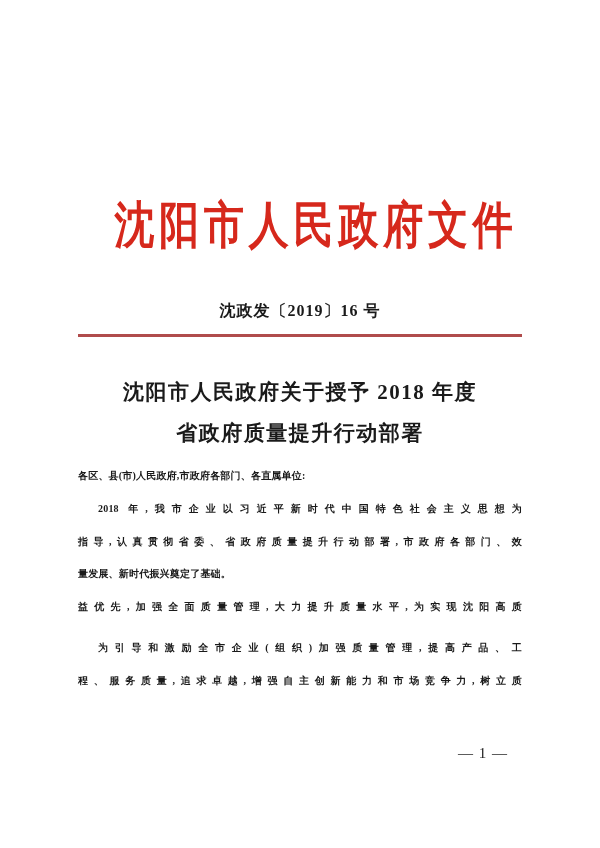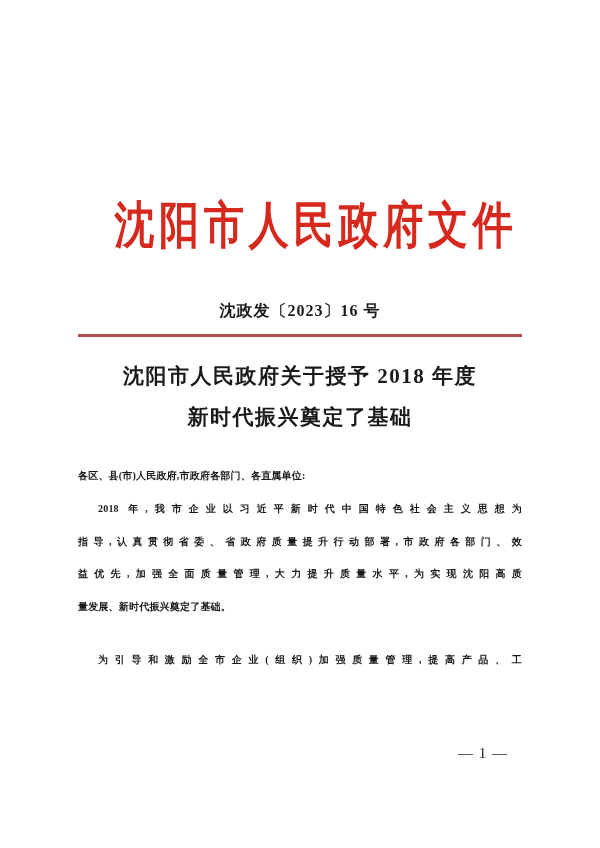--- a/index.html
+++ b/index.html
@@ -56,21 +56,21 @@
     top: 334px;
     left: 78px;
     width: 444px;
     height: 3px;
     background: #b04c4c;
   }
 
   
   .title {
     position: absolute;
-    top: 356px;
+    top: 372px;
     left: 0;
     width: 600px;
     text-align: center;
     font-size: 21px;
     line-height: 41px;
     font-weight: bold;
     letter-spacing: 1.5px;
   }
 
   
@@ -78,21 +78,21 @@
     position: absolute;
     top: 460px;
     left: 78px;
     width: 444px;
     font-size: 10px;
     line-height: 32.8px;
     font-weight: 600;
     letter-spacing: 0.2px;
   }
   .paragraph + .paragraph {
-    margin-top: 20px;
+    margin-top: 8px;
   }
   .line {
     text-align: justify;
   }
   .line.fill {
     text-align-last: justify;
   }
   .line.indent {
     text-indent: 2em;
   }
@@ -114,41 +114,42 @@
 </style>
 </head>
 <body>
 
 <div class="page">
 
   <div class="header">
     <span class="header-inner" style="color: rgb(214, 40, 28);">沈阳市人民政府文件</span>
   </div>
 
-  <div class="doc-number">沈政发〔2023〕16 号</div>
+  <div class="doc-number">沈政发〔2019〕16 号</div>
 
   <div class="red-rule" style="background: rgb(176, 76, 76);"></div>
 
   <div class="title">
     <div class="title-line">沈阳市人民政府关于授予 2018 年度</div>
-    <div class="title-line">新时代振兴奠定了基础</div>
+    <div class="title-line">省政府质量提升行动部署</div>
   </div>
 
   <div class="body-text" style="color: rgb(26, 26, 26);">
 
     <div class="line">各区、县(市)人民政府,市政府各部门、各直属单位:</div>
 
     <div class="paragraph">
       <div class="line fill indent">2018 年,我市企业以习近平新时代中国特色社会主义思想为</div>
       <div class="line fill">指导,认真贯彻省委、省政府质量提升行动部署,市政府各部门、效</div>
+      <div class="line">量发展、新时代振兴奠定了基础。</div>
       <div class="line fill">益优先,加强全面质量管理,大力提升质量水平,为实现沈阳高质</div>
-      <div class="line">量发展、新时代振兴奠定了基础。</div>
     </div>
 
     <div class="paragraph">
       <div class="line fill indent">为引导和激励全市企业(组织)加强质量管理,提高产品、工</div>
+      <div class="line fill">程、服务质量,追求卓越,增强自主创新能力和市场竞争力,树立质</div>
     </div>
 
   </div>
 
   <div class="page-number">— 1 —</div>
 
 </div>
 
 </body></html>

